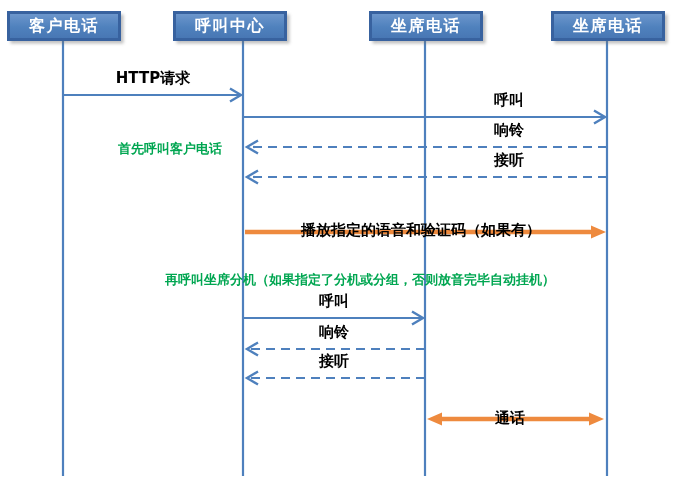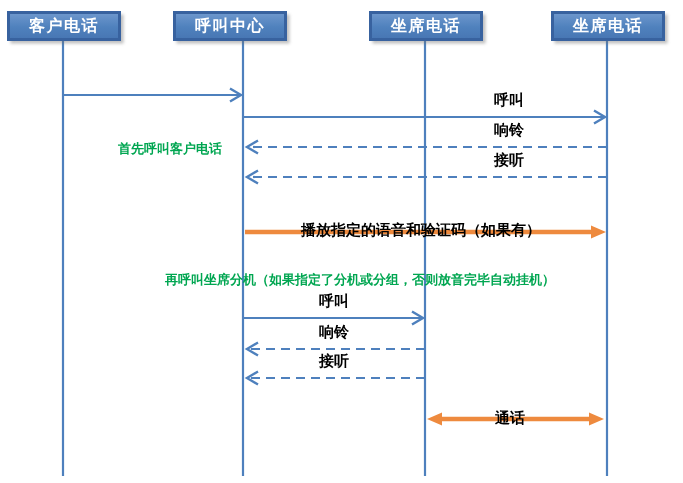--- a/index.html
+++ b/index.html
@@ -47,20 +47,21 @@
       <line x1="243" y1="318" x2="423" y2="318" stroke="#4E80BD" stroke-width="2.2"></line>
       <path d="M 412 311.5 L 423 318 L 412 324.5" stroke="#4E80BD" stroke-width="2.4" fill="none"></path>
       <line x1="425" y1="349" x2="247" y2="349" stroke="#4E80BD" stroke-width="2.2" stroke-dasharray="9,6"></line>
       <path d="M 258 342.5 L 247 349 L 258 355.5" stroke="#4E80BD" stroke-width="2.4" fill="none"></path>
       <line x1="425" y1="378" x2="247" y2="378" stroke="#4E80BD" stroke-width="2.2" stroke-dasharray="9,6"></line>
       <path d="M 258 371.5 L 247 378 L 258 384.5" stroke="#4E80BD" stroke-width="2.4" fill="none"></path>
       <line x1="436" y1="419" x2="595" y2="419" stroke="#EE8A3E" stroke-width="4.5"></line>
       <polygon points="427,419 442,412.5 442,425.5" fill="#EE8A3E" stroke="none"></polygon>
       <polygon points="604,419 589,412.5 589,425.5" fill="#EE8A3E" stroke="none"></polygon>
     </svg>
+    <div class="msg-label" style="left: 153px; top: 68px;">HTTP请求</div>
     <div class="msg-label" style="left: 509px; top: 90px;">呼叫</div>
     <div class="msg-label" style="left: 509px; top: 120px;">响铃</div>
     <div class="msg-label" style="left: 509px; top: 150px;">接听</div>
     <div class="msg-label" style="left: 421px; top: 220px;">播放指定的语音和验证码（如果有）</div>
     <div class="msg-label" style="left: 334px; top: 291px;">呼叫</div>
     <div class="msg-label" style="left: 334px; top: 322px;">响铃</div>
     <div class="msg-label" style="left: 334px; top: 351px;">接听</div>
     <div class="msg-label" style="left: 510px; top: 408px;">通话</div>
     <div class="note-label" style="left: 170px; top: 138px;">首先呼叫客户电话</div>
     <div class="note-label" style="left: 360px; top: 269px;">再呼叫坐席分机（如果指定了分机或分组，否则放音完毕自动挂机）</div>

